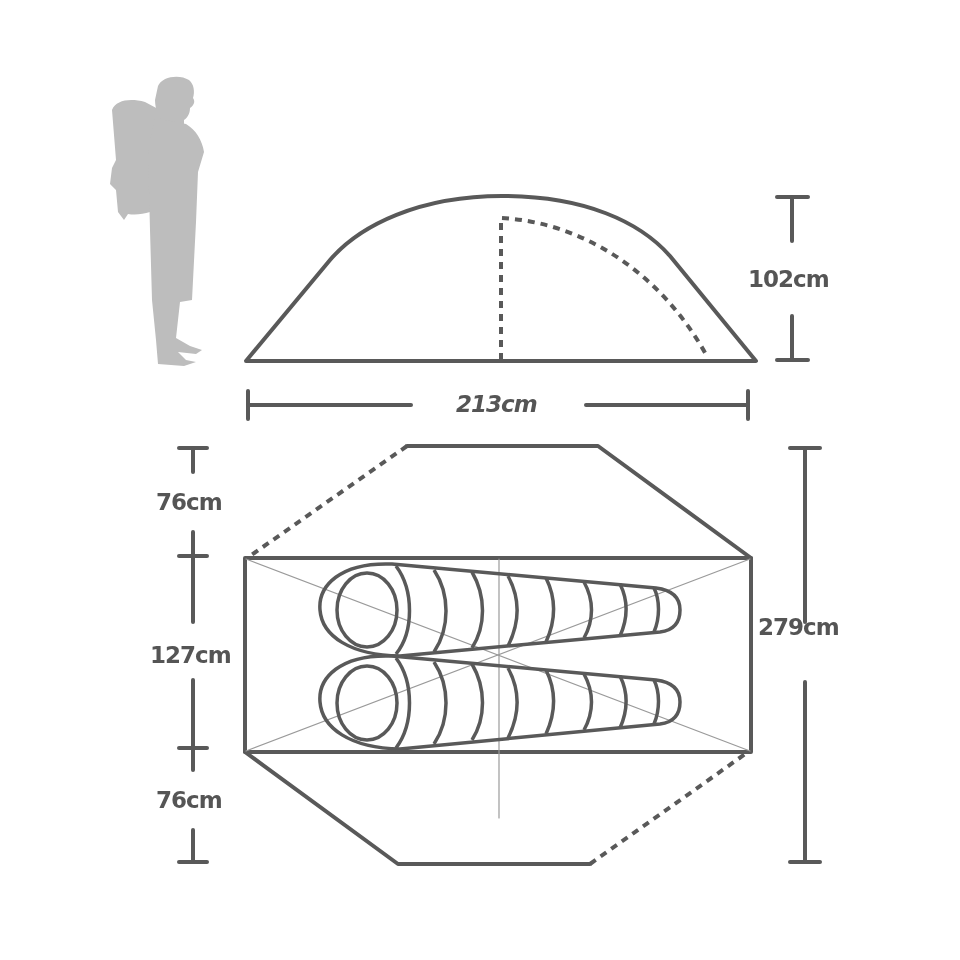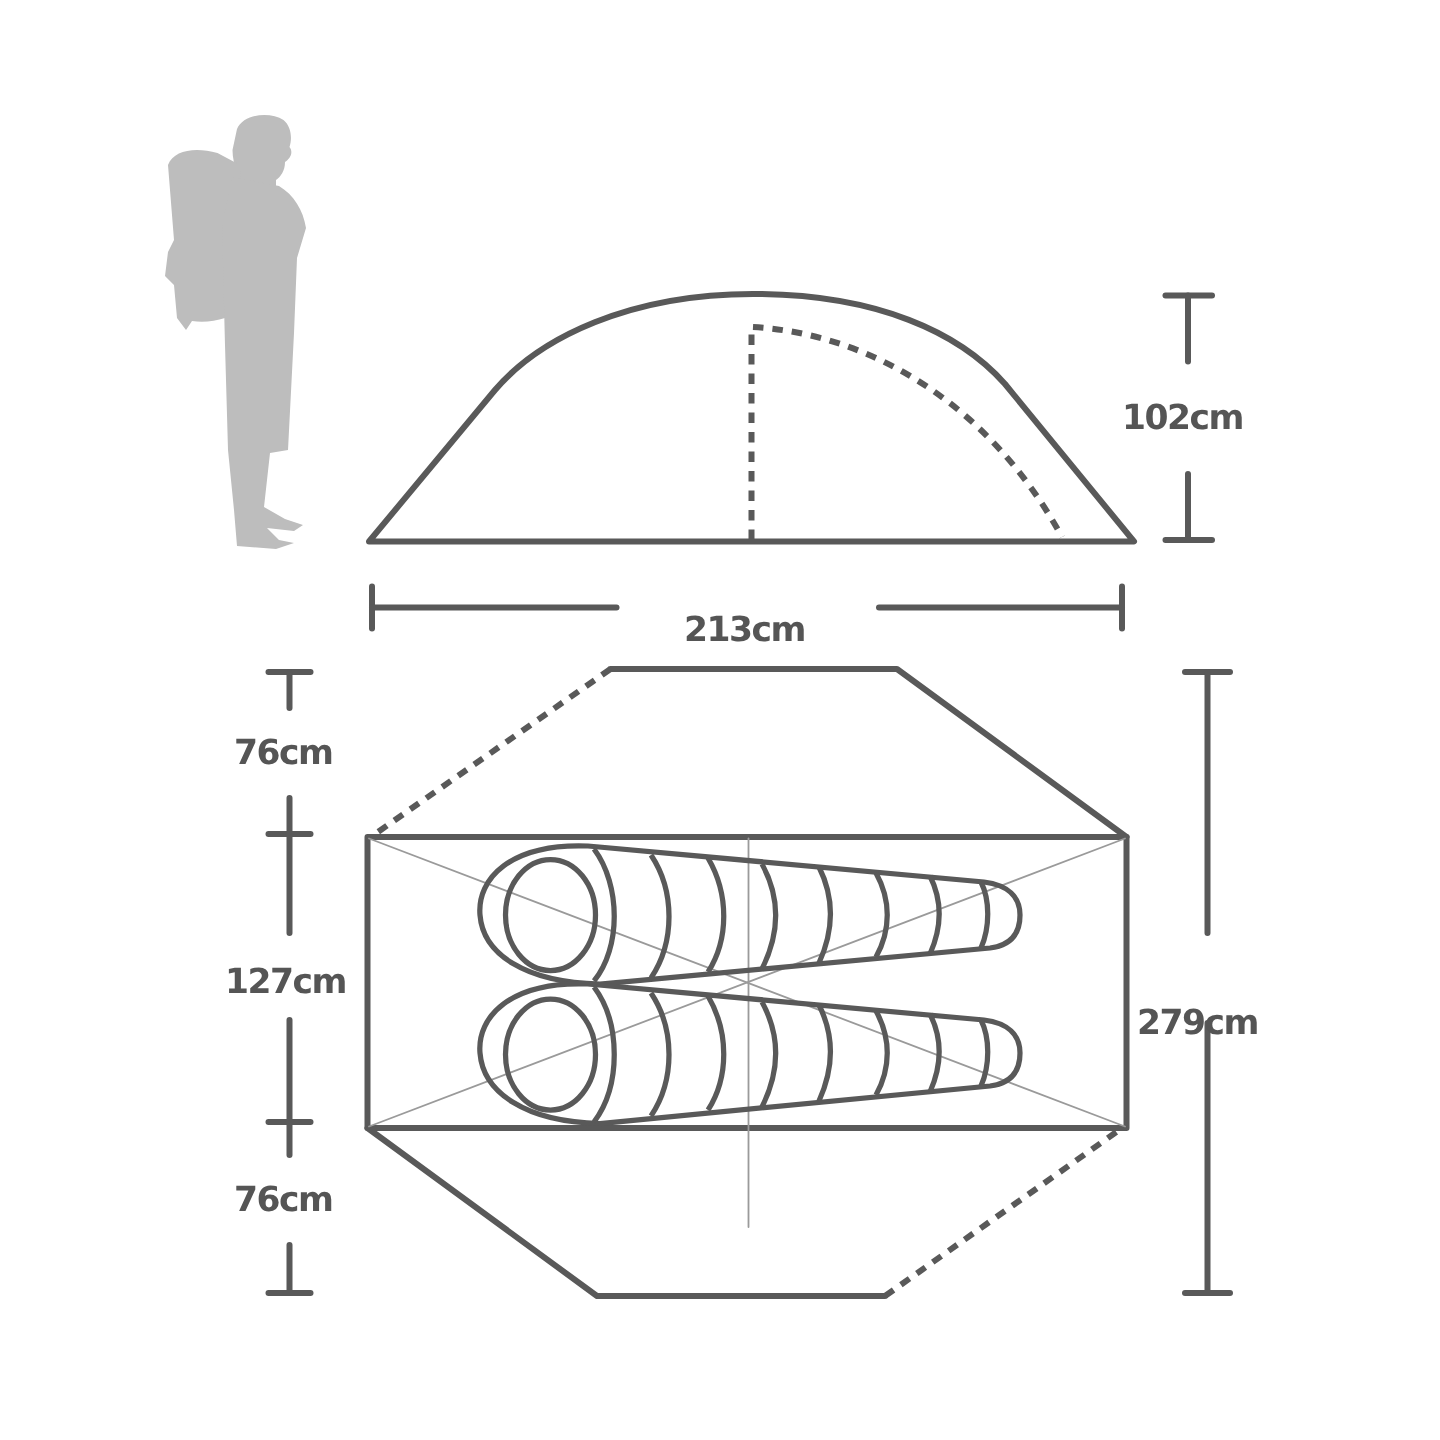--- a/index.html
+++ b/index.html
@@ -104,17 +104,17 @@
 
   <g stroke="#595959" stroke-width="4" stroke-linecap="round">
     <line x1="790" y1="448" x2="820" y2="448"></line>
     <line x1="805" y1="448" x2="805" y2="622"></line>
     <line x1="805" y1="682" x2="805" y2="862"></line>
     <line x1="790" y1="862" x2="820" y2="862"></line>
   </g>
 </svg>
 
 <div class="dim-label" style="left:748px; top:268px;">102cm</div>
-<div class="dim-label" style="left:456px; top:409px;">213cm</div>
+<div class="dim-label" style="left:456px; top:393px;font-style:italic;">213cm</div>
 <div class="dim-label" style="left:156px; top:491px;">76cm</div>
 <div class="dim-label" style="left:150px; top:644px;">127cm</div>
 <div class="dim-label" style="left:156px; top:789px;">76cm</div>
-<div class="dim-label" style="left:758px; top:671px;">279cm</div>
+<div class="dim-label" style="left:758px; top:616px;">279cm</div>
 
 </body></html>

